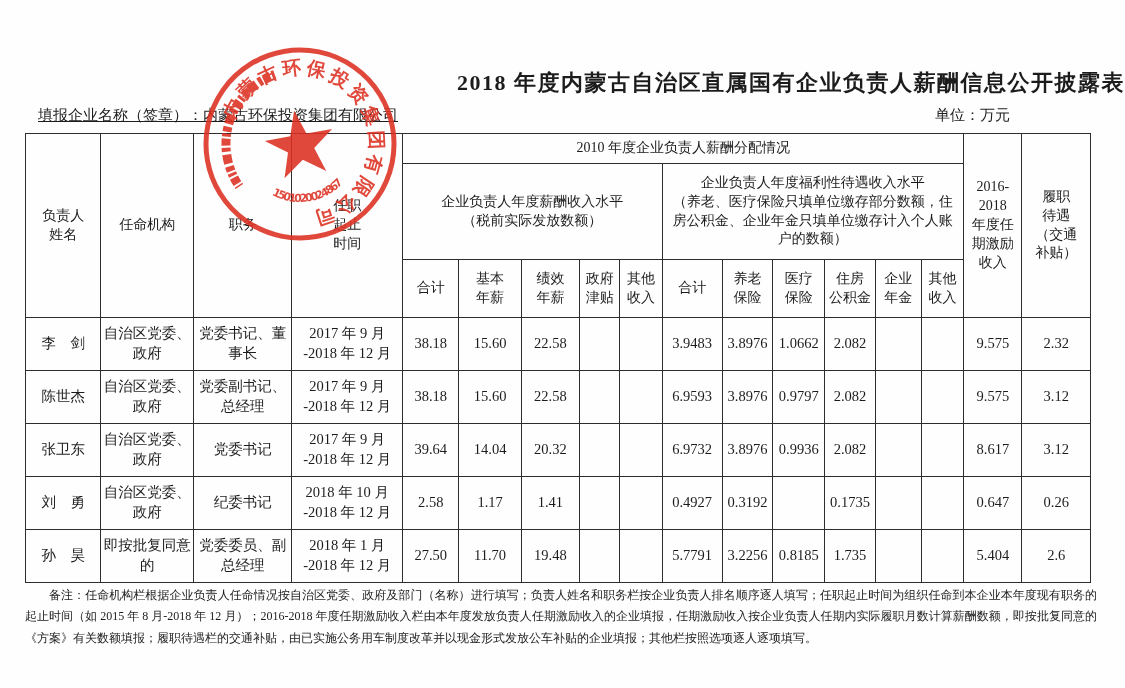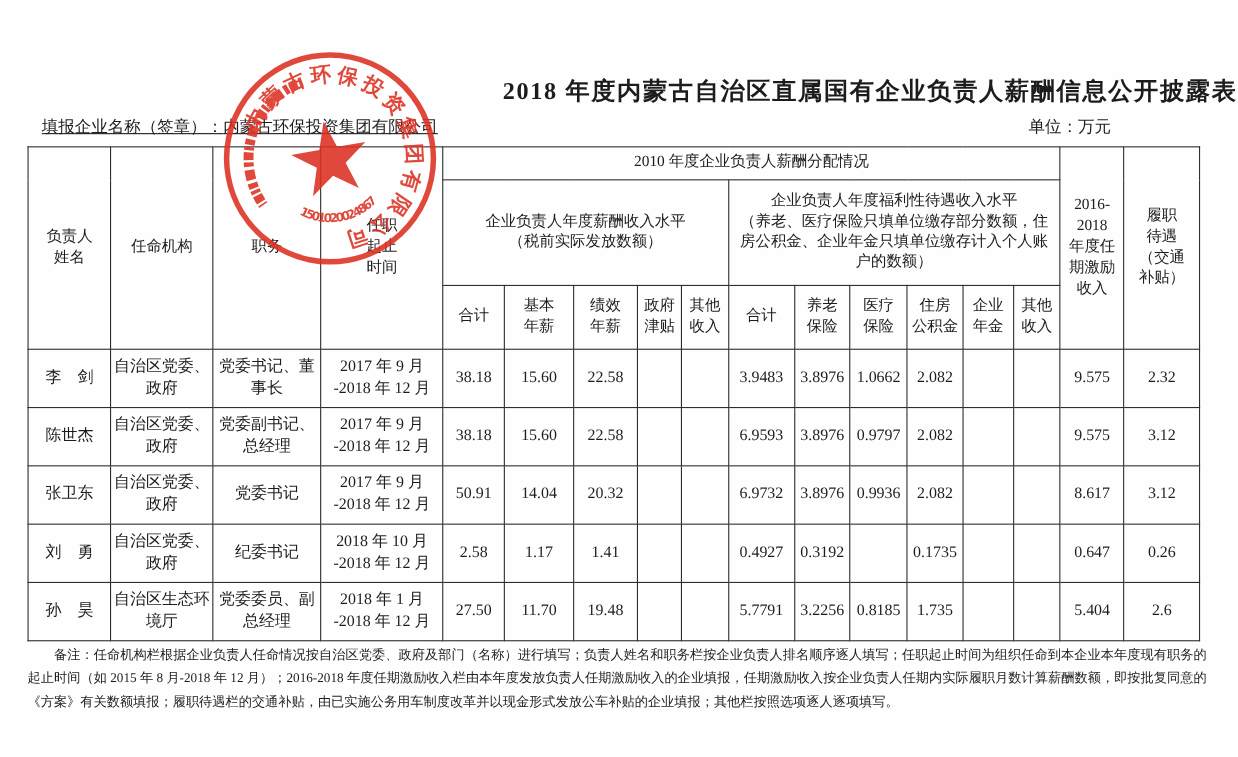--- a/index.html
+++ b/index.html
@@ -160,21 +160,21 @@
           <td></td>
           <td>9.575</td>
           <td>3.12</td>
         </tr>
         <tr>
           <td>张卫东</td>
           <td>自治区党委、政府</td>
           <td>党委书记</td>
           <td>2017 年 9 月
 -2018 年 12 月</td>
-          <td>50.91</td>
+          <td>39.64</td>
           <td>14.04</td>
           <td>20.32</td>
           <td></td>
           <td></td>
           <td>6.9732</td>
           <td>3.8976</td>
           <td>0.9936</td>
           <td>2.082</td>
           <td></td>
           <td></td>
@@ -196,21 +196,21 @@
           <td>0.3192</td>
           <td></td>
           <td>0.1735</td>
           <td></td>
           <td></td>
           <td>0.647</td>
           <td>0.26</td>
         </tr>
         <tr>
           <td>孙　昊</td>
-          <td>自治区生态环境厅</td>
+          <td>即按批复同意的</td>
           <td>党委委员、副总经理</td>
           <td>2018 年 1 月
 -2018 年 12 月</td>
           <td>27.50</td>
           <td>11.70</td>
           <td>19.48</td>
           <td></td>
           <td></td>
           <td>5.7791</td>
           <td>3.2256</td>

